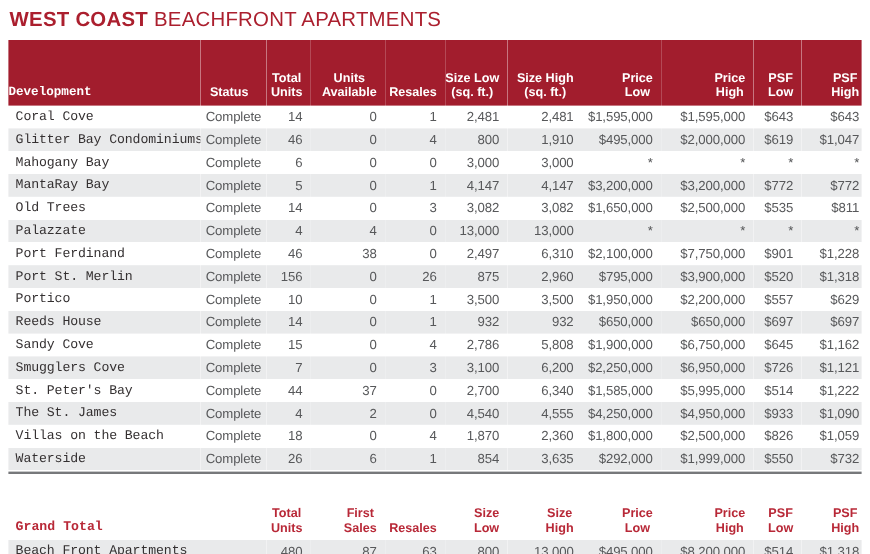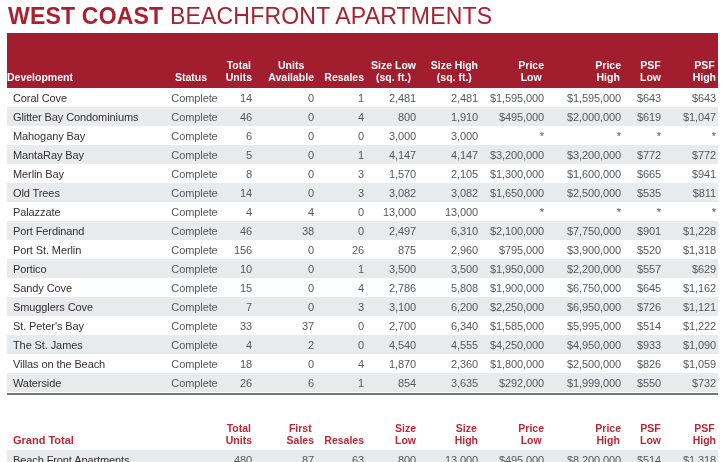--- a/index.html
+++ b/index.html
@@ -14,37 +14,37 @@
   *{box-sizing:border-box;}
   html,body{margin:0;padding:0;}
   body{
     width:725px;height:462px;background:#fff;overflow:hidden;
     font-family:"Liberation Sans",sans-serif;
     -webkit-font-smoothing:antialiased;
   }
   .page{padding:0 7px;}
   .page-title{
     margin:7px 0 7px 1px;
-    font-size:23px;line-height:19px;letter-spacing:0.2px;
+    font-size:17px;line-height:19px;letter-spacing:0.2px;
     color:var(--title-red);font-weight:400;white-space:nowrap;
   }
   .page-title .t-bold{font-weight:700;}
   .page-title .t-reg{font-weight:400;}
 
   table.main{border-collapse:collapse;table-layout:fixed;width:711px;}
 
   
   thead.band th{
     background:var(--brand-red);color:#fff;
     font-size:10.5px;font-weight:700;line-height:11.5px;
     height:28px;vertical-align:bottom;
     padding:3px 7px 5px 0;
   }
   th,td{overflow:hidden;white-space:nowrap;}
-  .a-left{text-align:left;}
+  .a-left{text-align:left;font-family:Liberation Mono, monospace;}
   .a-center{text-align:center;}
   .a-right{text-align:right;}
   th .hblock{display:inline-block;text-align:center;margin-top:24px;}
   th.a-left .hblock{text-align:left;}
   th .hline{display:block;}
   th.a-left{padding-left:6px;}
 
   
   tbody.rows td{
     height:19px;font-size:11px;letter-spacing:-0.1px;
@@ -156,33 +156,20 @@
           <td class="a-right">0</td>
           <td class="a-right">1</td>
           <td class="a-right">4,147</td>
           <td class="a-right">4,147</td>
           <td class="a-right">$3,200,000</td>
           <td class="a-right">$3,200,000</td>
           <td class="a-right">$772</td>
           <td class="a-right last">$772</td>
         </tr>
         <tr>
-          <td class="a-left dev">Merlin Bay</td>
-          <td class="a-center status">Complete</td>
-          <td class="a-right">8</td>
-          <td class="a-right">0</td>
-          <td class="a-right">3</td>
-          <td class="a-right">1,570</td>
-          <td class="a-right">2,105</td>
-          <td class="a-right">$1,300,000</td>
-          <td class="a-right">$1,600,000</td>
-          <td class="a-right">$665</td>
-          <td class="a-right last">$941</td>
-        </tr>
-        <tr>
           <td class="a-left dev">Old Trees</td>
           <td class="a-center status">Complete</td>
           <td class="a-right">14</td>
           <td class="a-right">0</td>
           <td class="a-right">3</td>
           <td class="a-right">3,082</td>
           <td class="a-right">3,082</td>
           <td class="a-right">$1,650,000</td>
           <td class="a-right">$2,500,000</td>
           <td class="a-right">$535</td>
@@ -234,20 +221,33 @@
           <td class="a-right">0</td>
           <td class="a-right">1</td>
           <td class="a-right">3,500</td>
           <td class="a-right">3,500</td>
           <td class="a-right">$1,950,000</td>
           <td class="a-right">$2,200,000</td>
           <td class="a-right">$557</td>
           <td class="a-right last">$629</td>
         </tr>
         <tr>
+          <td class="a-left dev">Reeds House</td>
+          <td class="a-center status">Complete</td>
+          <td class="a-right">14</td>
+          <td class="a-right">0</td>
+          <td class="a-right">1</td>
+          <td class="a-right">932</td>
+          <td class="a-right">932</td>
+          <td class="a-right">$650,000</td>
+          <td class="a-right">$650,000</td>
+          <td class="a-right">$697</td>
+          <td class="a-right last">$697</td>
+        </tr>
+        <tr>
           <td class="a-left dev">Sandy Cove</td>
           <td class="a-center status">Complete</td>
           <td class="a-right">15</td>
           <td class="a-right">0</td>
           <td class="a-right">4</td>
           <td class="a-right">2,786</td>
           <td class="a-right">5,808</td>
           <td class="a-right">$1,900,000</td>
           <td class="a-right">$6,750,000</td>
           <td class="a-right">$645</td>
@@ -262,21 +262,21 @@
           <td class="a-right">3,100</td>
           <td class="a-right">6,200</td>
           <td class="a-right">$2,250,000</td>
           <td class="a-right">$6,950,000</td>
           <td class="a-right">$726</td>
           <td class="a-right last">$1,121</td>
         </tr>
         <tr>
           <td class="a-left dev">St. Peter's Bay</td>
           <td class="a-center status">Complete</td>
-          <td class="a-right">33</td>
+          <td class="a-right">44</td>
           <td class="a-right">37</td>
           <td class="a-right">0</td>
           <td class="a-right">2,700</td>
           <td class="a-right">6,340</td>
           <td class="a-right">$1,585,000</td>
           <td class="a-right">$5,995,000</td>
           <td class="a-right">$514</td>
           <td class="a-right last">$1,222</td>
         </tr>
         <tr>

